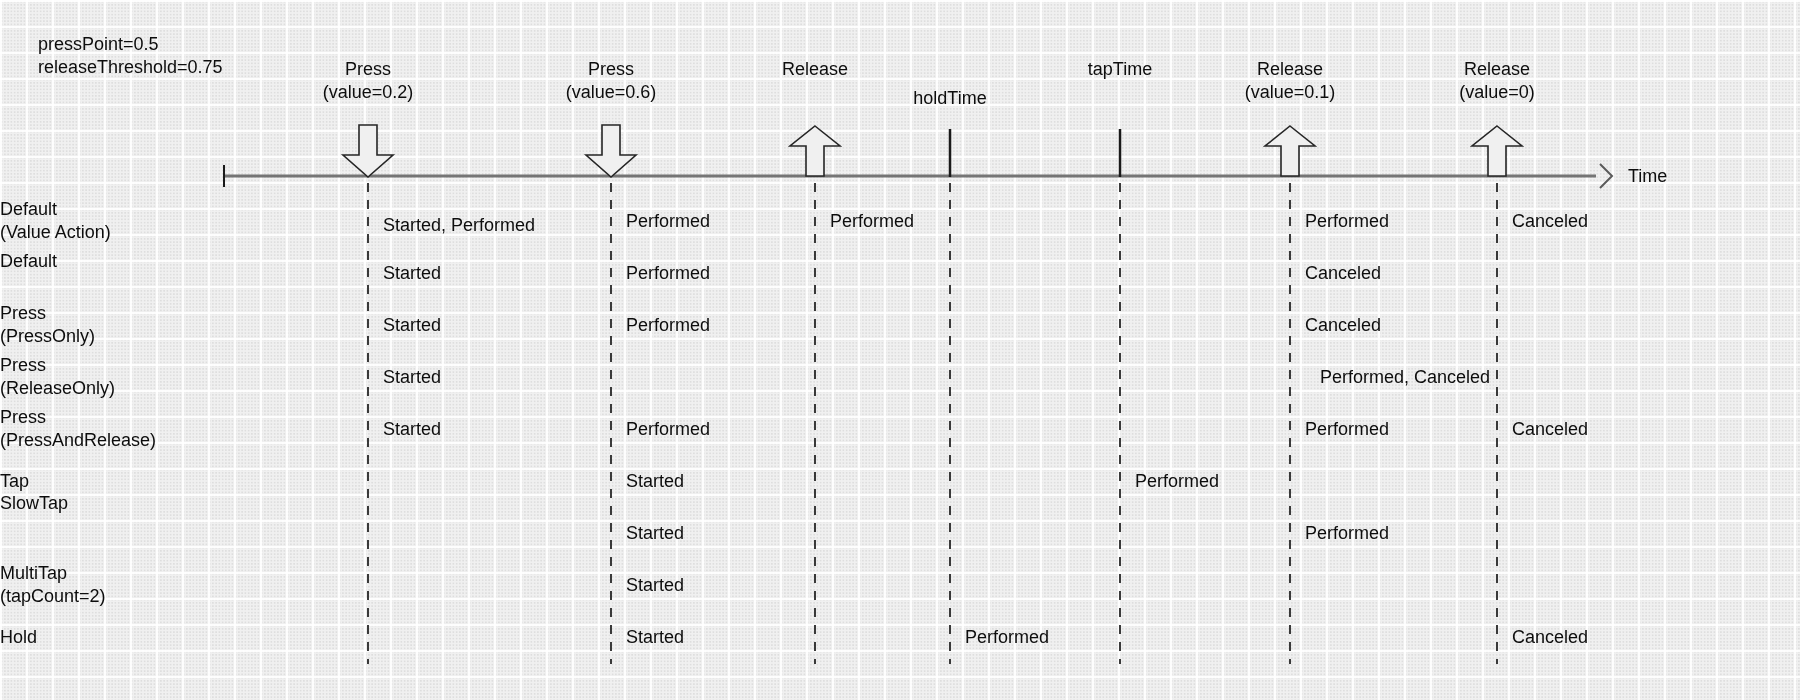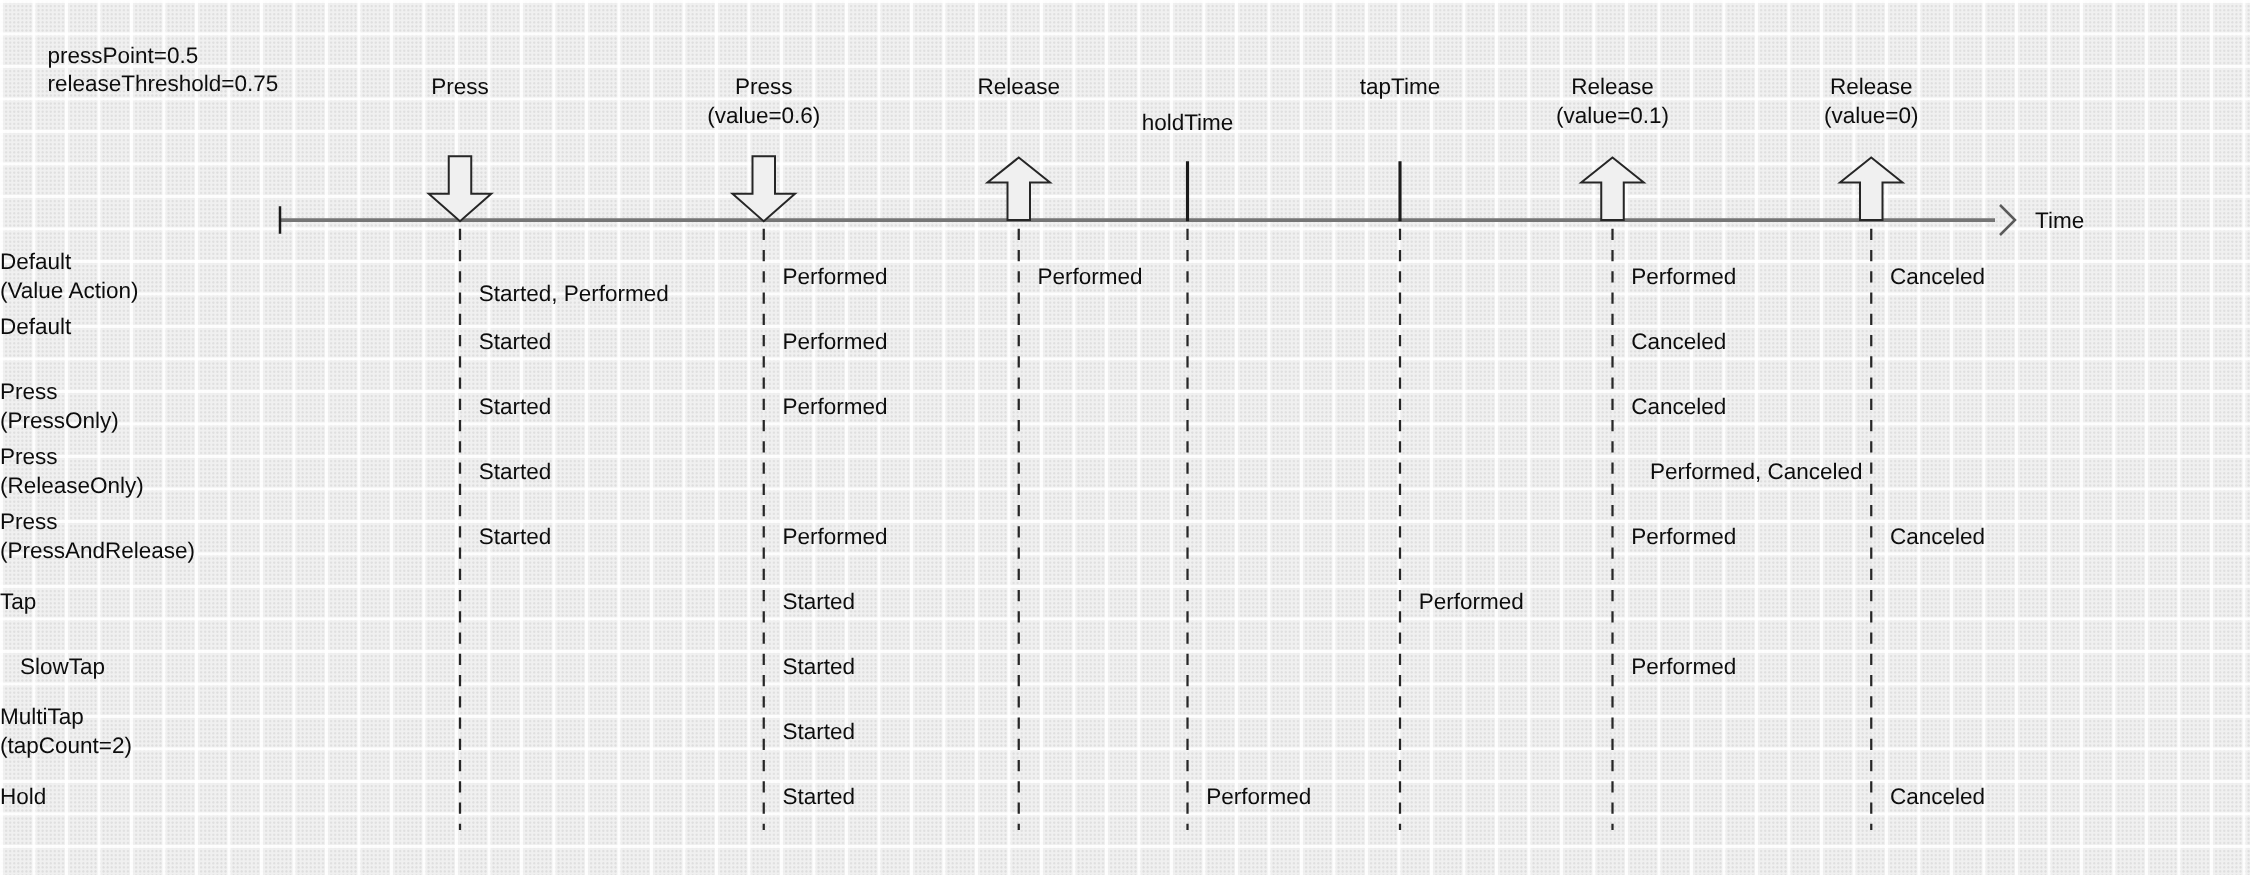--- a/index.html
+++ b/index.html
@@ -85,20 +85,21 @@
   <div class="txt params">
     <div>pressPoint=0.5</div>
     <div>releaseThreshold=0.75</div>
   </div>
 
   <div class="txt time-label" id="time-label" style="left:1628px; top:165px;">Time</div>
 
   <div id="labels-layer">
       <div class="txt col-label" style="left: 258px; top: 58px;">
         <div>Press</div>
+        <div>(value=0.2)</div>
       </div>
       <div class="txt col-label" style="left: 501px; top: 58px;">
         <div>Press</div>
         <div>(value=0.6)</div>
       </div>
       <div class="txt col-label" style="left: 705px; top: 58px;">
         <div>Release</div>
       </div>
       <div class="txt col-label single" style="left: 840px; top: 87px;">
         <div>holdTime</div>
@@ -111,21 +112,21 @@
         <div>(value=0.1)</div>
       </div>
       <div class="txt col-label" style="left: 1387px; top: 58px;">
         <div>Release</div>
         <div>(value=0)</div>
       </div>
       <div class="txt row-label" style="left: 0px; top: 198px; line-height: 23px;">
         <div>Default</div>
         <div>(Value Action)</div>
       </div>
-      <div class="txt event-label" style="left: 383px; top: 224px;">Started, Performed</div>
+      <div class="txt event-label" style="left: 383px; top: 214px;">Started, Performed</div>
       <div class="txt event-label" style="left: 626px; top: 210px;">Performed</div>
       <div class="txt event-label" style="left: 830px; top: 210px;">Performed</div>
       <div class="txt event-label" style="left: 1305px; top: 210px;">Performed</div>
       <div class="txt event-label" style="left: 1512px; top: 210px;">Canceled</div>
       <div class="txt row-label" style="left: 0px; top: 250px; line-height: 23px;">
         <div>Default</div>
       </div>
       <div class="txt event-label" style="left: 383px; top: 262px;">Started</div>
       <div class="txt event-label" style="left: 626px; top: 262px;">Performed</div>
       <div class="txt event-label" style="left: 1305px; top: 262px;">Canceled</div>
@@ -148,21 +149,21 @@
       </div>
       <div class="txt event-label" style="left: 383px; top: 418px;">Started</div>
       <div class="txt event-label" style="left: 626px; top: 418px;">Performed</div>
       <div class="txt event-label" style="left: 1305px; top: 418px;">Performed</div>
       <div class="txt event-label" style="left: 1512px; top: 418px;">Canceled</div>
       <div class="txt row-label" style="left: 0px; top: 470px; line-height: 22px;">
         <div>Tap</div>
       </div>
       <div class="txt event-label" style="left: 626px; top: 470px;">Started</div>
       <div class="txt event-label" style="left: 1135px; top: 470px;">Performed</div>
-      <div class="txt row-label" style="left: 0px; top: 522px; line-height: 22px; margin-left: 16px;">
+      <div class="txt row-label" style="left: 0px; top: 492px; line-height: 22px;">
         <div>SlowTap</div>
       </div>
       <div class="txt event-label" style="left: 626px; top: 522px;">Started</div>
       <div class="txt event-label" style="left: 1305px; top: 522px;">Performed</div>
       <div class="txt row-label" style="left: 0px; top: 562px; line-height: 23px;">
         <div>MultiTap</div>
         <div>(tapCount=2)</div>
       </div>
       <div class="txt event-label" style="left: 626px; top: 574px;">Started</div>
       <div class="txt row-label" style="left: 0px; top: 626px; line-height: 22px;">

